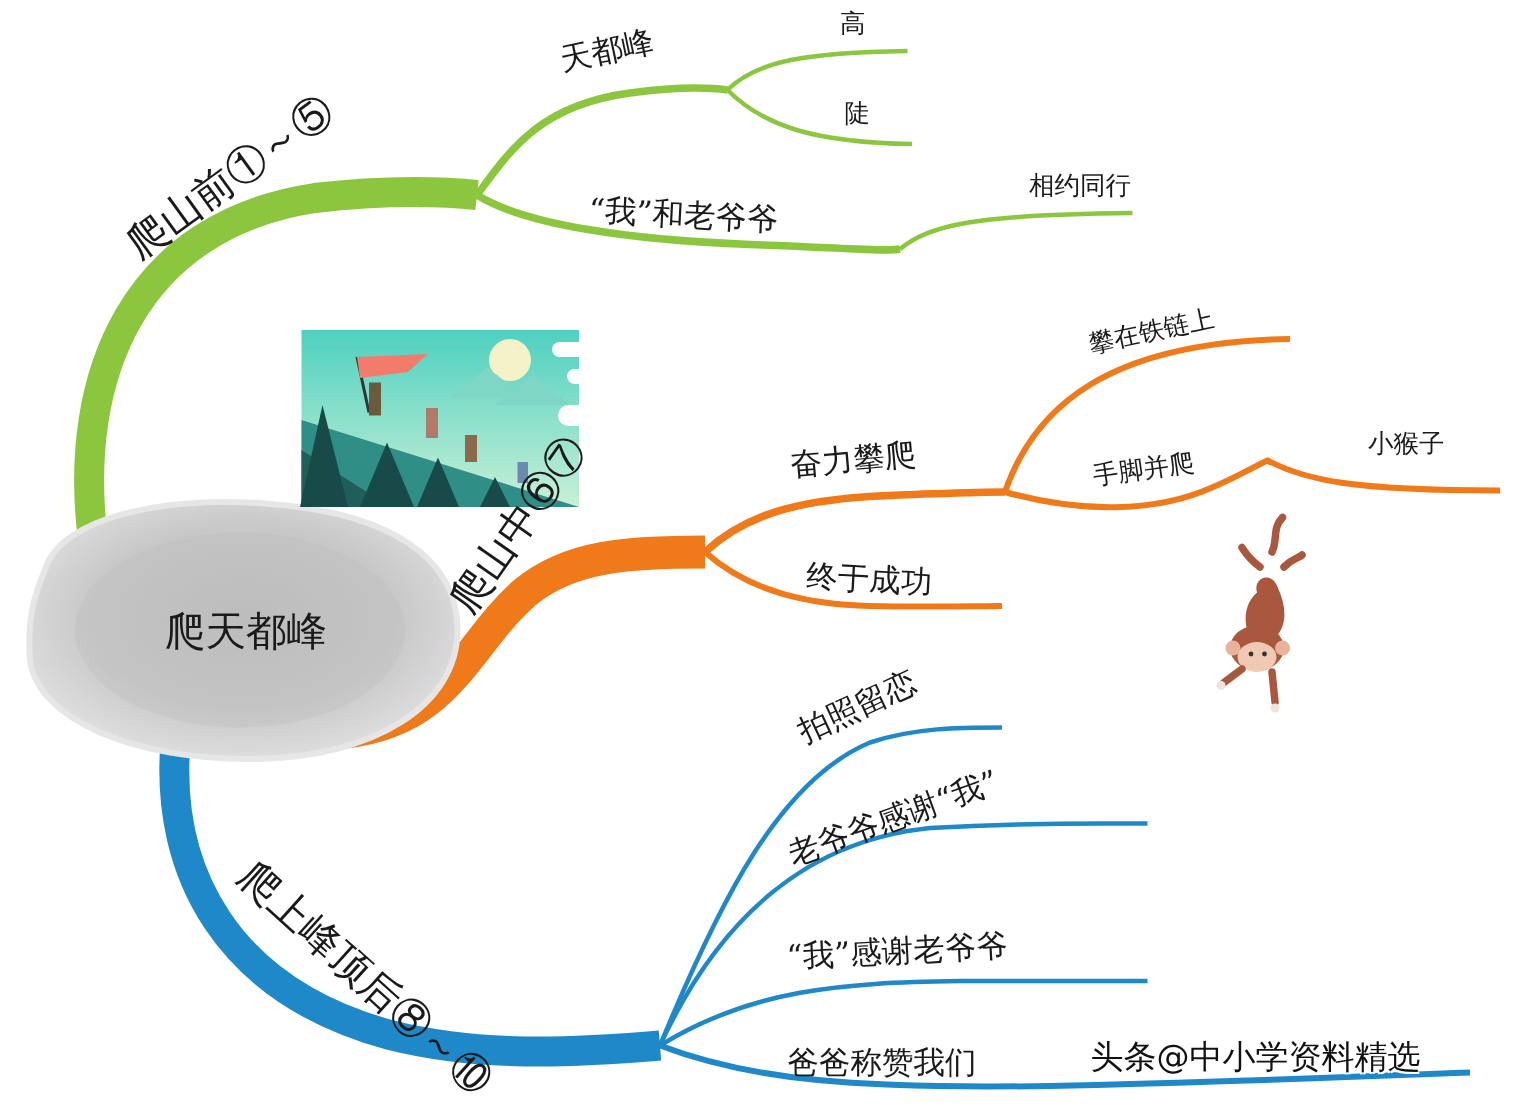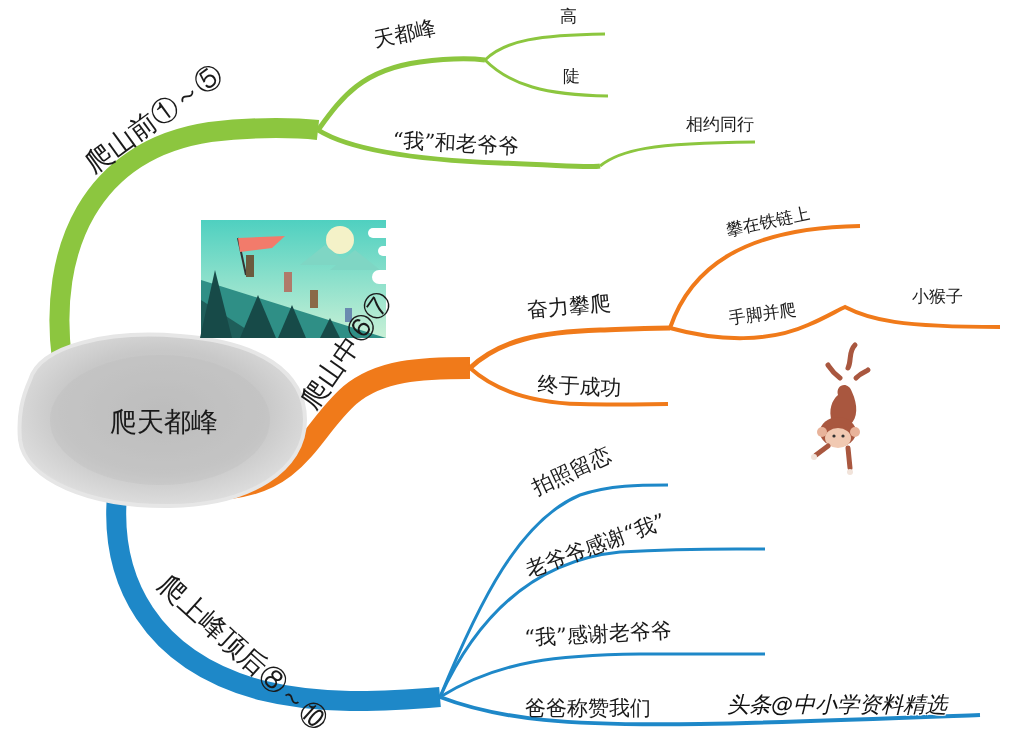--- a/index.html
+++ b/index.html
@@ -5,21 +5,21 @@
     html, body { margin: 0; padding: 0; background: #ffffff; }
     body { width: 1011px; height: 738px; position: relative; overflow: hidden;
            font-family: "DejaVu Serif", "Liberation Serif", serif; color: #1a1a1a; }
     #map { position: absolute; left: 0; top: 0; width: 1011px; height: 738px; }
     .lbl { position: absolute; white-space: nowrap; line-height: 1; transform-origin: left bottom; }
     .lvl1 { font-size: 27px; }
     .lvl2 { font-size: 21px; }
     .lvl3 { font-size: 17px; }
     .center-text { position: absolute; left: 86px; top: 408px; font-size: 27px; margin-left: 24px; }
     .watermark { position: absolute; left: 727px; top: 690px; font-family: "DejaVu Sans", sans-serif;
-                 font-size: 22px; color: #111; text-shadow: 1px 1px 0 #fff, -1px -1px 0 #fff, 1px -1px 0 #fff, -1px 1px 0 #fff; font-style: italic; }
+                 font-size: 22px; color: #111; text-shadow: 1px 1px 0 #fff, -1px -1px 0 #fff, 1px -1px 0 #fff, -1px 1px 0 #fff; }
   </style>
 </head>
 <body>
 
 <svg id="map" viewBox="0 0 1011 738" xmlns="http://www.w3.org/2000/svg">
   <defs>
     <radialGradient id="stoneGrad" cx="50%" cy="45%" r="60%">
       <stop offset="0%" stop-color="#bdbdbd"></stop>
       <stop offset="60%" stop-color="#c8c8c8"></stop>
       <stop offset="90%" stop-color="#dcdcdc"></stop>

